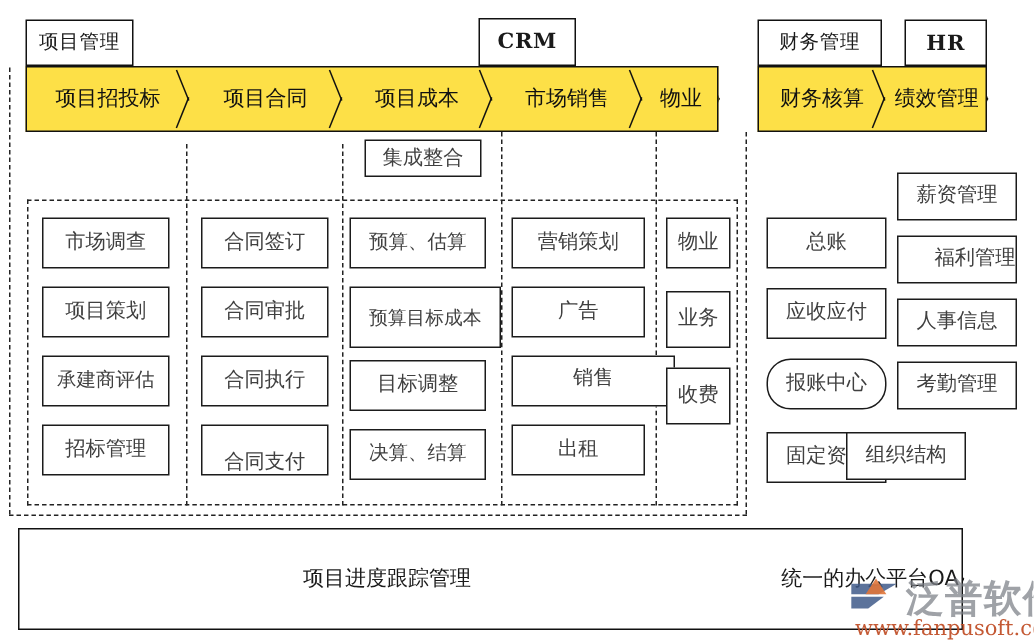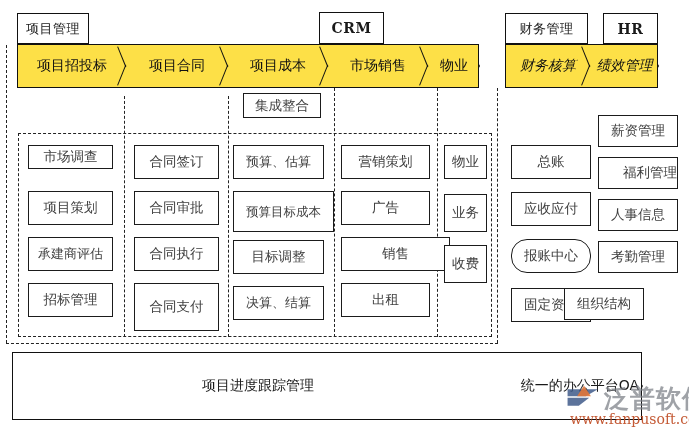--- a/index.html
+++ b/index.html
@@ -127,21 +127,21 @@
     <div class="seg" style="width:100px;">
       <span>市场销售</span>
       <span class="chev" style="right:-9px;"></span>
     </div>
     <div class="seg" style="width:52px;">
       <span>物业</span>
     </div>
   </div>
   <span class="abs arrowhead" style="left:478px;top:44px;height:44px;"></span>
 
-  <div class="abs band" style="left:505px;top:44px;width:153px;height:44px;font-style:italic;">
+  <div class="abs band" style="left:505px;top:44px;width:153px;height:44px;">
     <div class="seg" style="width:84px;">
       <span>财务核算</span>
       <span class="chev" style="right:-9px;"></span>
     </div>
     <div class="seg" style="width:69px;">
       <span>绩效管理</span>
     </div>
   </div>
   <span class="abs arrowhead" style="left:657px;top:44px;height:44px;"></span>
 
@@ -153,21 +153,21 @@
     <span>集成整合</span>
   </div>
 
   <div class="abs dashed" style="left:18px;top:133px;width:474px;height:204px;"></div>
 
   <div class="abs vdash" style="left:124px;top:96px;height:241px;width:0;"></div>
   <div class="abs vdash" style="left:228px;top:96px;height:241px;width:0;"></div>
   <div class="abs vdash" style="left:334px;top:88px;height:249px;width:0;"></div>
   <div class="abs vdash" style="left:437px;top:88px;height:249px;width:0;"></div>
 
-  <div class="abs box" style="left:28px;top:145px;width:85px;height:24px;">
+  <div class="abs box" style="left:28px;top:145px;width:85px;height:34px;">
     <span>市场调查</span>
     </div>
   <div class="abs box" style="left:28px;top:191px;width:85px;height:34px;">
     <span>项目策划</span>
     </div>
   <div class="abs box sm" style="left:28px;top:237px;width:85px;height:34px;">
     <span>承建商评估</span>
     </div>
   <div class="abs box" style="left:28px;top:283px;width:85px;height:34px;">
     <span>招标管理</span>
@@ -175,21 +175,21 @@
 
   <div class="abs box" style="left:134px;top:145px;width:85px;height:34px;">
     <span>合同签订</span>
     </div>
   <div class="abs box" style="left:134px;top:191px;width:85px;height:34px;">
     <span>合同审批</span>
     </div>
   <div class="abs box" style="left:134px;top:237px;width:85px;height:34px;">
     <span>合同执行</span>
     </div>
-  <div class="abs box" style="left:134px;top:283px;width:85px;height:48px;">
+  <div class="abs box" style="left:134px;top:283px;width:85px;height:34px;align-items:flex-end;">
     <span>合同支付</span>
     </div>
 
   <div class="abs box sm" style="left:233px;top:145px;width:91px;height:34px;">
     <span>预算、估算</span>
     </div>
   <div class="abs box two" style="left:233px;top:191px;width:101px;height:41px;flex-direction:row;">
     <span>预算</span>
     <span>目标成本</span>
     </div>
@@ -199,21 +199,21 @@
   <div class="abs box sm" style="left:233px;top:286px;width:91px;height:34px;">
     <span>决算、结算</span>
     </div>
 
   <div class="abs box" style="left:341px;top:145px;width:89px;height:34px;">
     <span>营销策划</span>
     </div>
   <div class="abs box" style="left:341px;top:191px;width:89px;height:34px;">
     <span>广告</span>
     </div>
-  <div class="abs box" style="left:341px;top:237px;width:109px;height:34px;">
+  <div class="abs box" style="left:341px;top:237px;width:109px;height:34px;font-family:Liberation Mono, monospace;">
     <span>销售</span>
     </div>
   <div class="abs box" style="left:341px;top:283px;width:89px;height:34px;">
     <span>出租</span>
     </div>
 
   <div class="abs box" style="left:444px;top:145px;width:43px;height:34px;">
     <span>物业</span>
     </div>
   <div class="abs box" style="left:444px;top:194px;width:43px;height:38px;">

